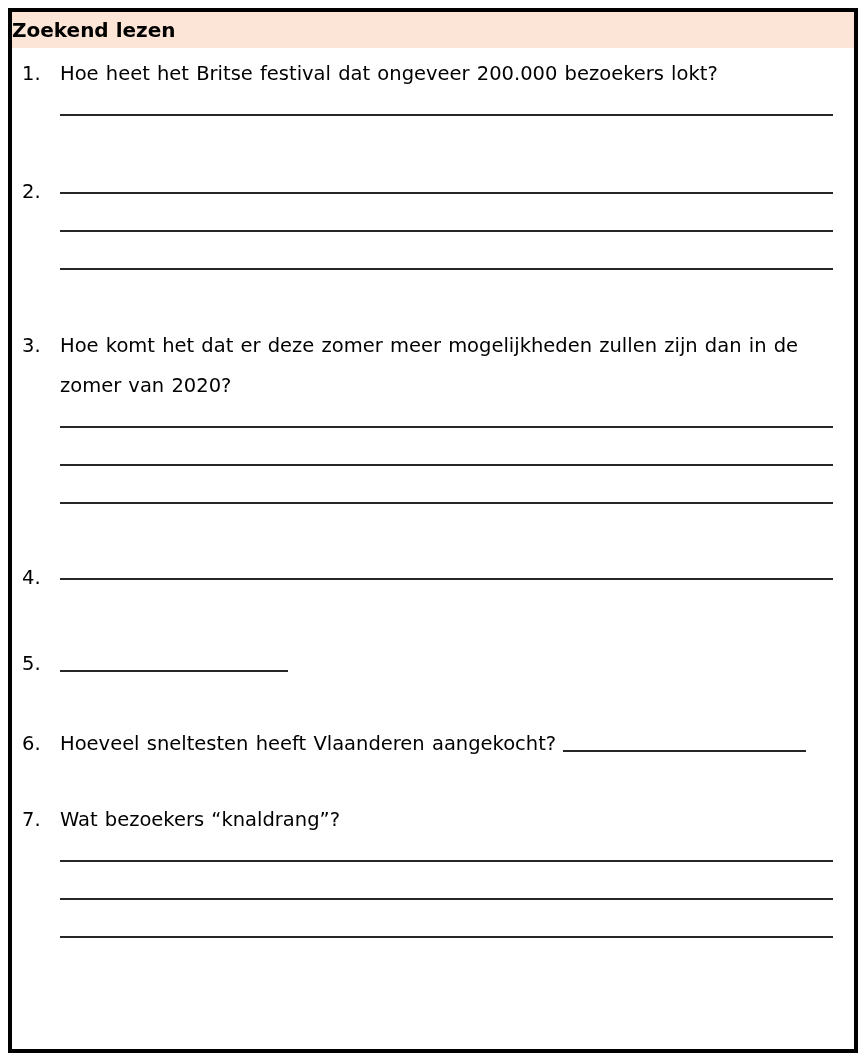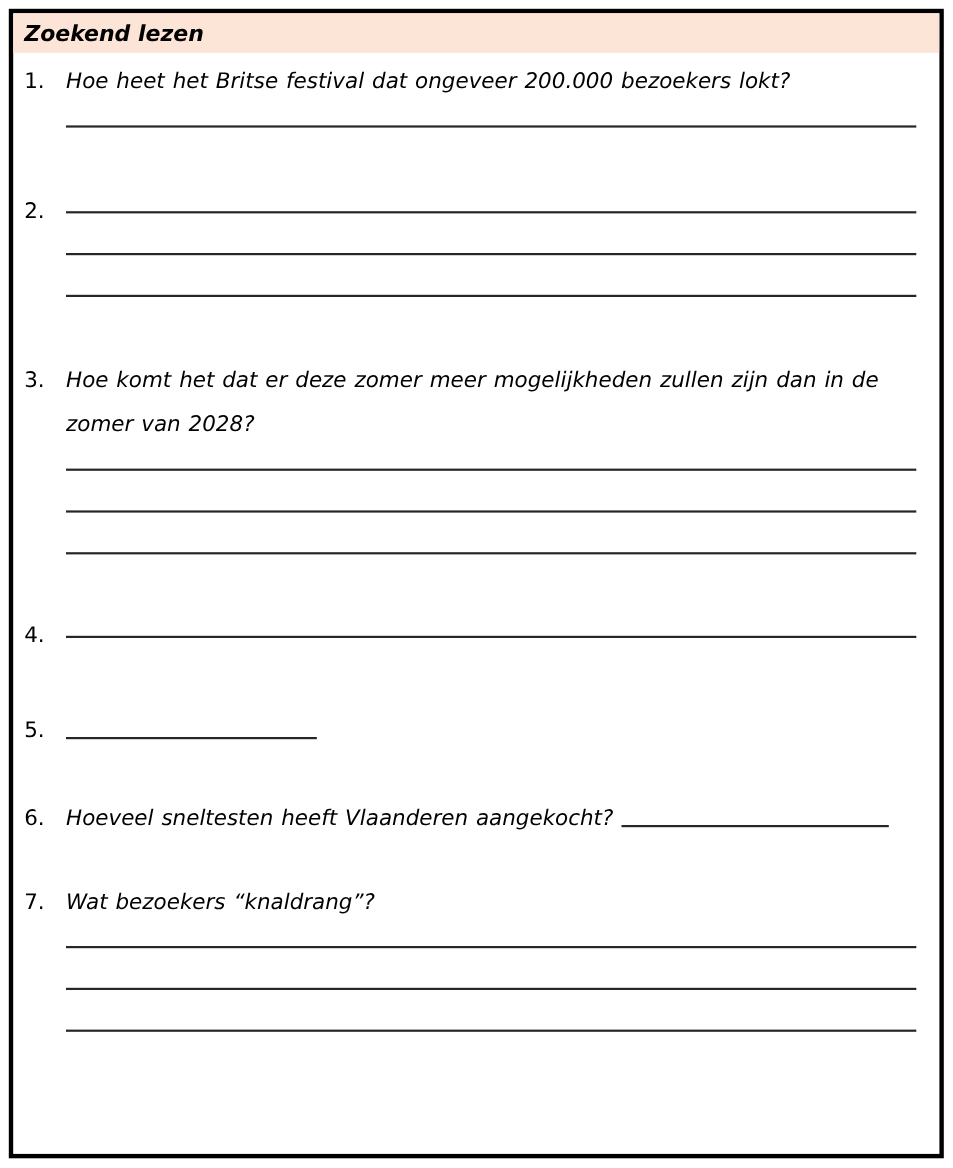--- a/index.html
+++ b/index.html
@@ -18,25 +18,23 @@
   .frame {
     position: absolute;
     top: 8px; left: 8px; right: 8px; bottom: 9px;
     border: 4px solid #000000;
     background: #ffffff;
     overflow: hidden;
   }
   .header-bar {
     height: 36px;
     line-height: 36px;
-    padding-left: 10px;
     font-size: 20px;
     font-weight: bold;
     color: #000000;
-    font-style: italic;
   }
   .content {
     padding: 0 21px 0 10px;
   }
   .q-row {
     display: flex;
     align-items: flex-start;
   }
   
   .q-row:nth-child(1) { margin-top: 6px;  }
@@ -47,21 +45,20 @@
   .q-row:nth-child(6) { margin-top: 40px; }
   .q-row:nth-child(7) { margin-top: 36px; }
   .q-num {
     flex: 0 0 38px;
     font-size: 19.5px;
     line-height: 40px;
   }
   .q-body {
     flex: 1 1 auto;
     min-width: 0;
-    font-style: italic;
   }
   .q-text {
     font-size: 19.5px;
     line-height: 40px;
     word-spacing: 1px;
   }
   .lines {
     margin-top: -16px;
   }
   .line {
@@ -105,21 +102,21 @@
             <div class="lines">
               <div class="line"></div>
               <div class="line"></div>
               <div class="line"></div>
             </div>
           </div>
         </div>
         <div class="q-row">
           <div class="q-num">3.</div>
           <div class="q-body">
-            <div class="q-text"><span>Hoe komt het dat er deze zomer meer mogelijkheden zullen zijn dan in de zomer van 2028?</span></div>
+            <div class="q-text"><span>Hoe komt het dat er deze zomer meer mogelijkheden zullen zijn dan in de zomer van 2020?</span></div>
             <div class="lines">
               <div class="line"></div>
               <div class="line"></div>
               <div class="line"></div>
             </div>
           </div>
         </div>
         <div class="q-row">
           <div class="q-num">4.</div>
           <div class="q-body">

